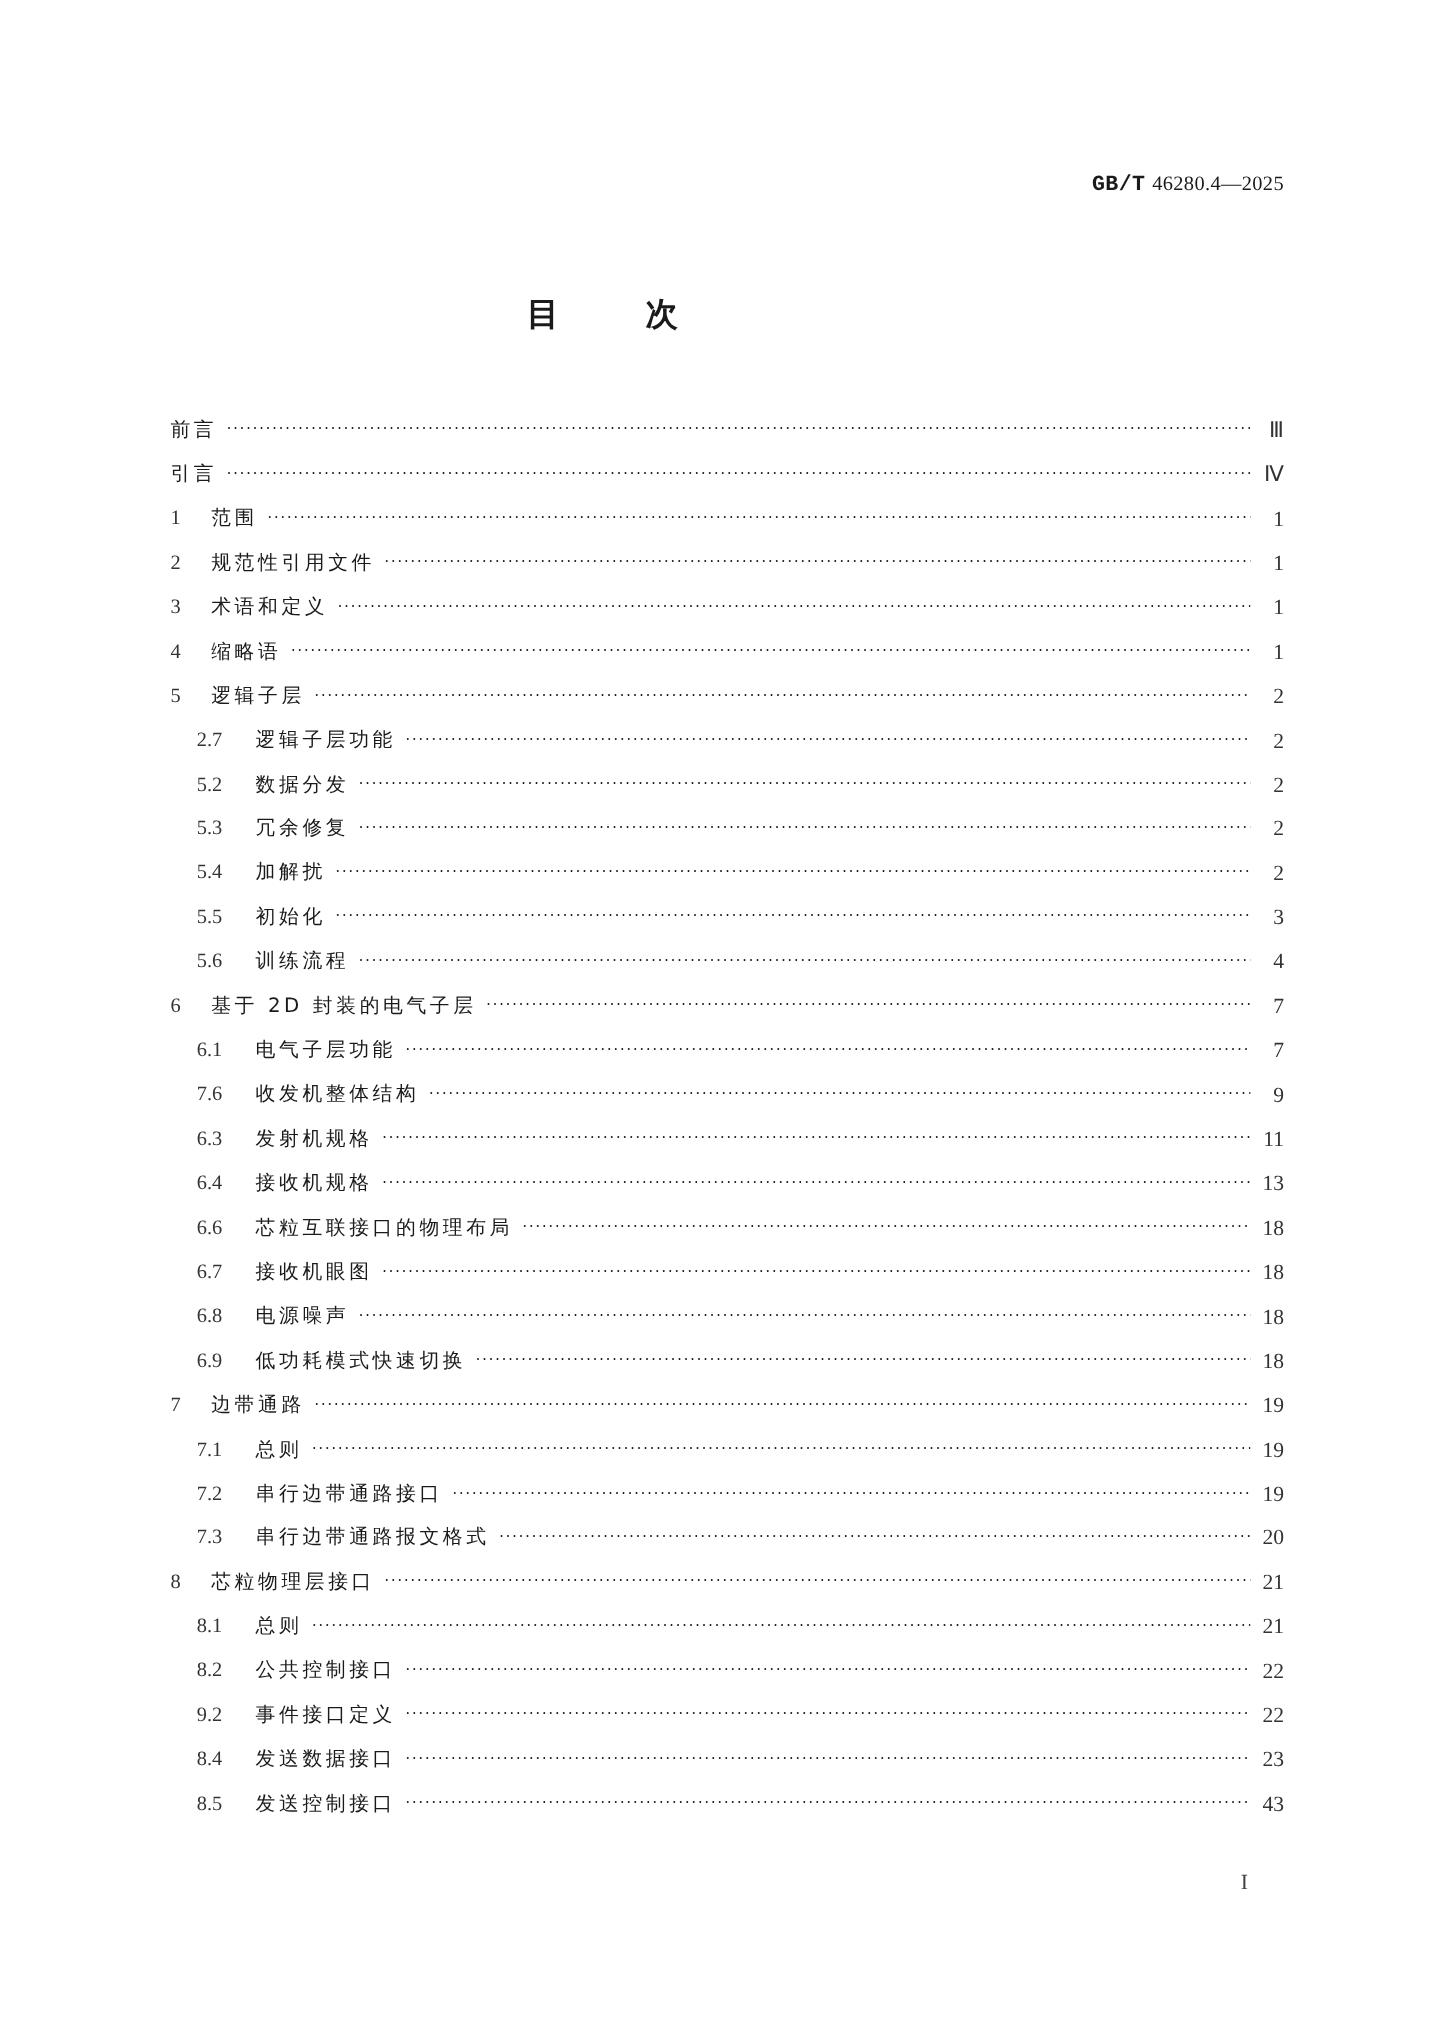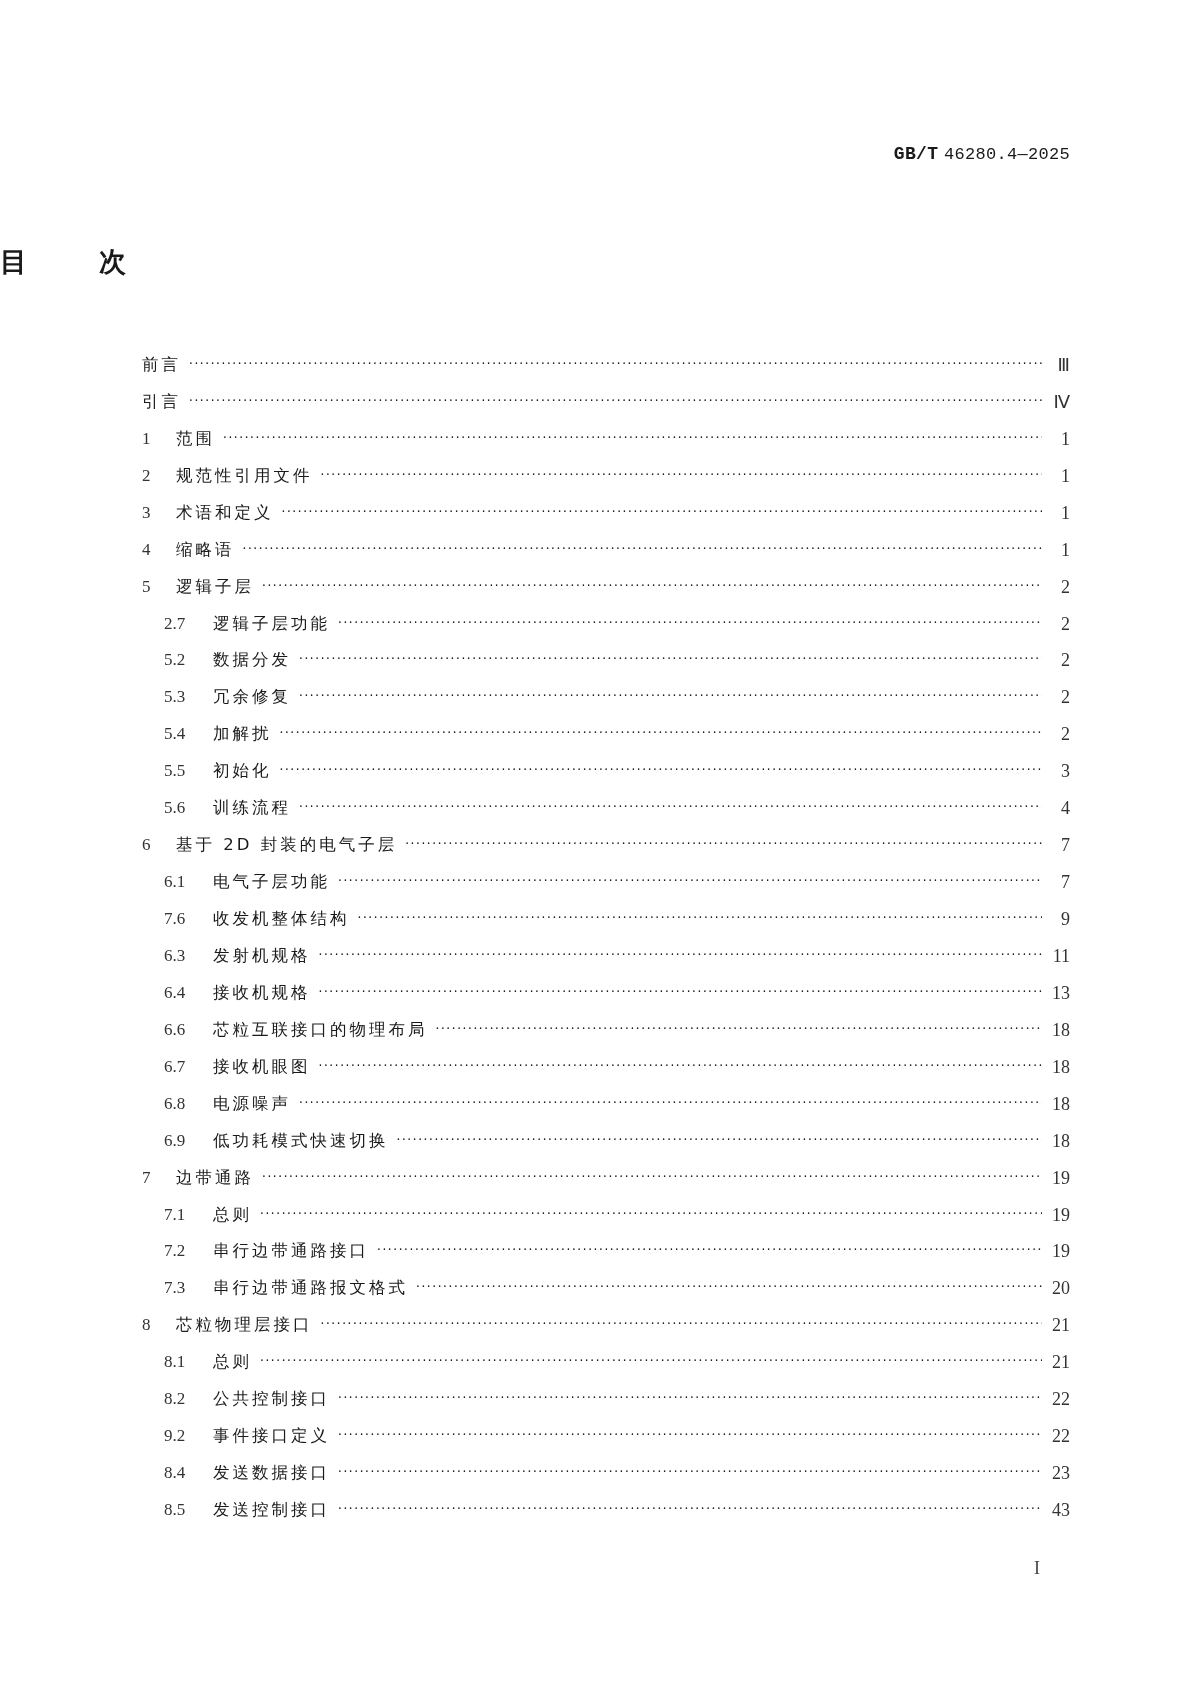--- a/index.html
+++ b/index.html
@@ -6,34 +6,34 @@
   body {
     width: 1191px; height: 1685px; position: relative; overflow: hidden;
     font-family: "DejaVu Serif", "Liberation Serif", serif;
     color: #1a1a1a;
   }
   .header {
     position: absolute; right: 121px; top: 143px;
     font-size: 17px; letter-spacing: 0.3px; white-space: nowrap;
   }
   .header .std-prefix { font-family: Liberation Mono, monospace; font-weight: bold; font-size: 18px; }
-  .header .std-number { font-family: Liberation Mono, monospace; font-size: 17px; }
+  .header .std-number { font-family: Liberation Serif, serif; font-size: 17px; }
   .title {
     position: absolute; top: 244px; left: 0; width: 1004px;
-    text-align: left; font-family: "DejaVu Sans", sans-serif;
+    text-align: center; font-family: "DejaVu Sans", sans-serif;
     font-size: 27px; font-weight: bold; letter-spacing: 0;
   }
   .title span { display: inline-block; }
   .title .gap { width: 72px; }
   .toc {
     position: absolute; left: 142px; top: 343px; width: 928px;
     margin: 0; padding: 0; list-style: none;
   }
   .toc-row {
-    display: flex; align-items: flex-end; height: 36.95px;
+    display: flex; align-items: flex-start; height: 36.95px;
     font-size: 17px; line-height: 30px; white-space: nowrap;
   }
   .toc-row .num {
     font-family: "Liberation Serif", serif; color: #333;
     display: inline-block; flex: 0 0 auto;
   }
   .toc-row.l1 .num { width: 34px; }
   .toc-row.l2 .num { width: 49px; margin-left: 22px; }
   .toc-row .label { flex: 0 0 auto; letter-spacing: 3px; font-family: "DejaVu Sans", sans-serif; font-size: 16.5px; }
   .toc-row .leader {

